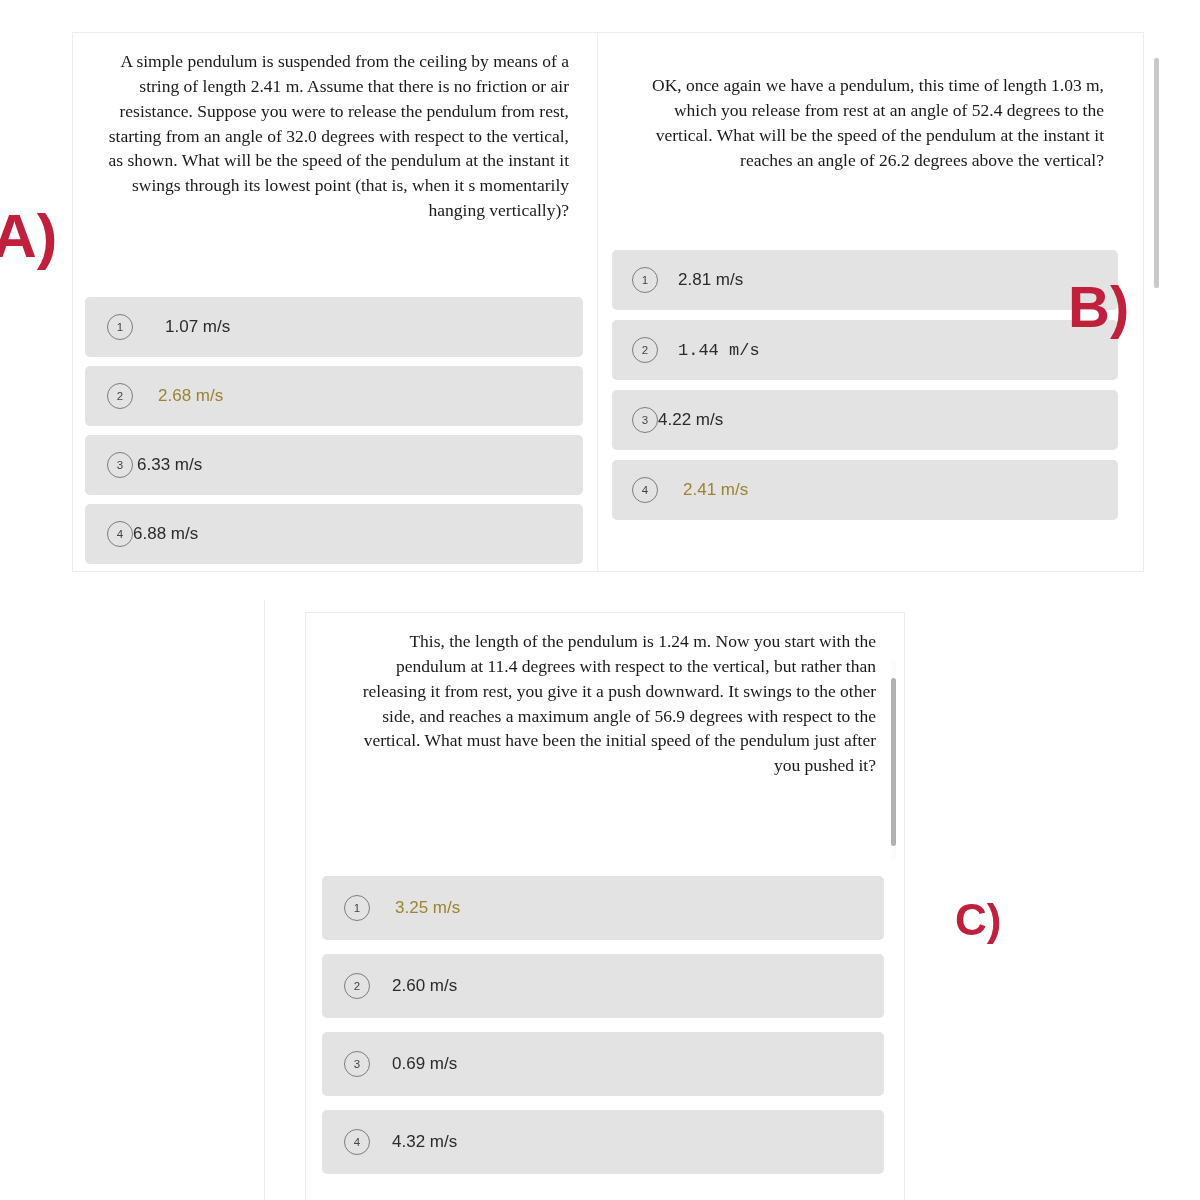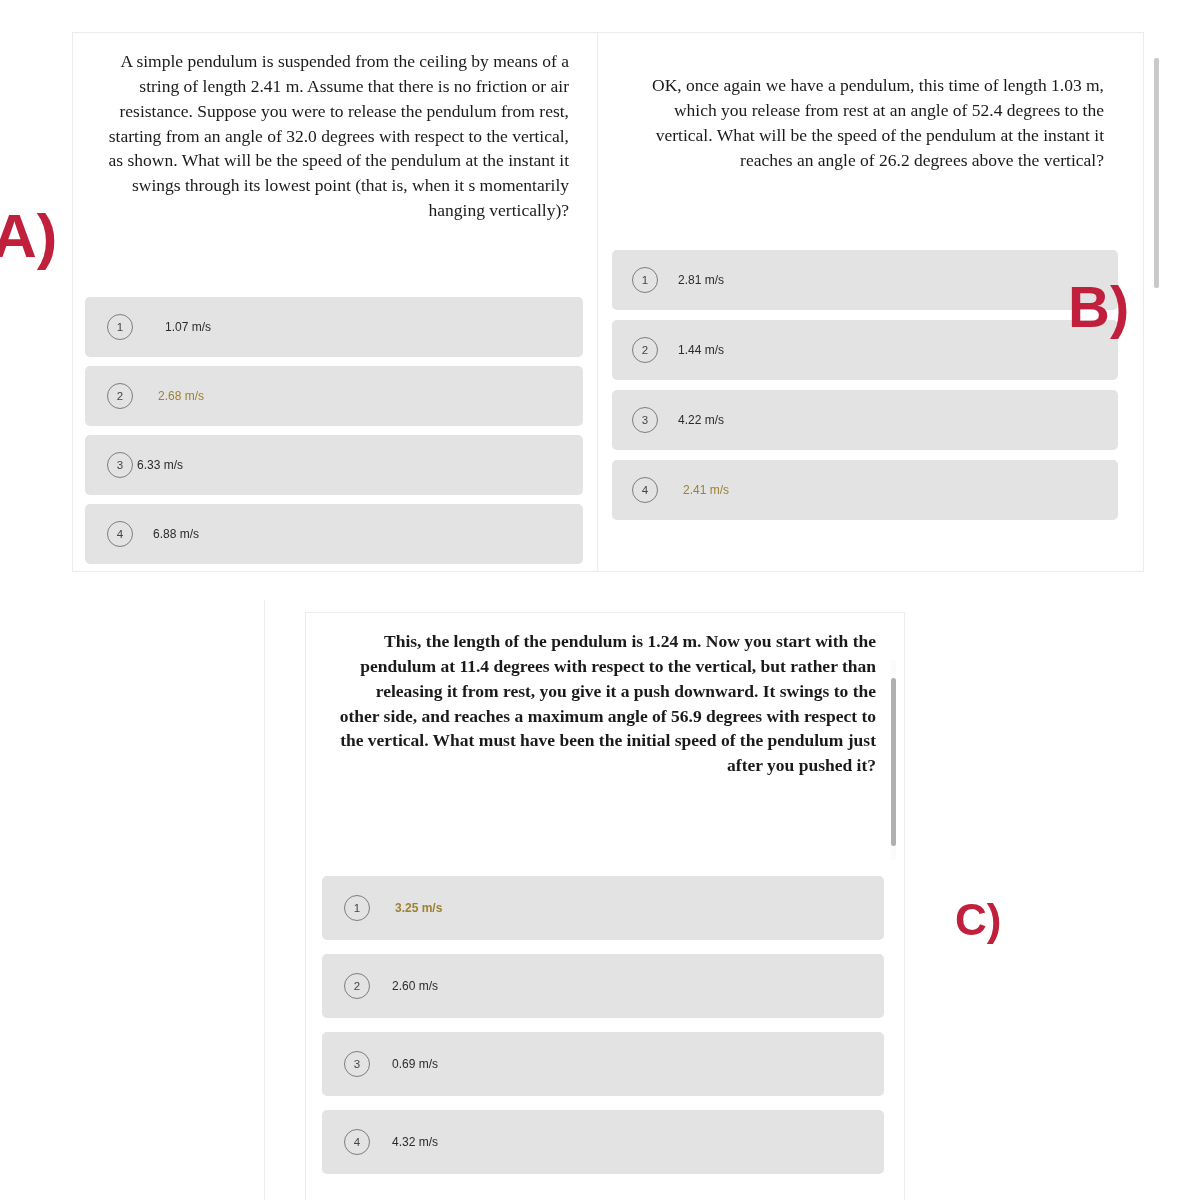--- a/index.html
+++ b/index.html
@@ -55,21 +55,21 @@
     border: 1px solid #7d7d7d;
     color: #444444;
     font-size: 11.5px;
     display: flex;
     align-items: center;
     justify-content: center;
     font-family: "Liberation Sans", sans-serif;
     background: transparent;
   }
   .opt-label {
-    font-size: 12px;
+    font-size: 17px;
     color: #2b2b2b;
     font-family: "Liberation Sans", sans-serif;
     white-space: nowrap;
   }
 
   
   .opt-label.hl {
     color: #9c8232;
     position: relative;
     display: inline-block;
@@ -148,67 +148,67 @@
     <div class="option" style="position:absolute; left:0; top:69px; width:498px; height:60px; padding-left:22px;">
       <span class="badge">2</span>
       <span class="opt-label hl" style="margin-left:22px;">2.68 m/s</span>
     </div>
     <div class="option" style="position:absolute; left:0; top:138px; width:498px; height:60px; padding-left:22px;">
       <span class="badge">3</span>
       <span class="opt-label" style="margin-left:4px;">6.33 m/s</span>
     </div>
     <div class="option" style="position:absolute; left:0; top:207px; width:498px; height:60px; padding-left:22px;">
       <span class="badge">4</span>
-      <span class="opt-label" style="margin-left:20px;">6.88 m/s</span>
+      <span class="opt-label" style="">6.88 m/s</span>
     </div>
   </div>
 
   <div class="anno" style="left:-8px; top:205px; font-size:62px;">A)</div>
 
   <div class="card" style="left:598px; top:32px; width:546px; height:540px; border-left:none;">
     <div class="qtext" style="position:absolute; left:20px; top:40px; width:486px;">OK, once again we have a pendulum, this time of length 1.03 m, which you release from rest at an angle of 52.4 degrees to the vertical. What will be the speed of the pendulum at the instant it reaches an angle of 26.2 degrees above the vertical?</div>
   </div>
 
   <div class="sbtrack" style="left:1154px; top:58px; height:230px;"></div>
   <div class="sbthumb" style="left:1154px; top:58px; height:230px;"></div>
 
   <div class="options" style="left:612px; top:250px; width:506px;">
     <div class="option" style="position:absolute; left:0; top:0; width:506px; height:60px; padding-left:20px;">
       <span class="badge">1</span>
       <span class="opt-label" style="margin-left:20px;">2.81 m/s</span>
     </div>
     <div class="option" style="position:absolute; left:0; top:70px; width:506px; height:60px; padding-left:20px;">
       <span class="badge">2</span>
-      <span class="opt-label" style="margin-left:20px;">1.44 m/s</span>
+      <span class="opt-label" style="margin-left:20px;font-family:Liberation Mono, monospace;">1.44 m/s</span>
     </div>
     <div class="option" style="position:absolute; left:0; top:140px; width:506px; height:60px; padding-left:20px;">
       <span class="badge">3</span>
-      <span class="opt-label" style="margin-left:20px;text-align:right;">4.22 m/s</span>
+      <span class="opt-label" style="text-align:right;">4.22 m/s</span>
     </div>
     <div class="option" style="position:absolute; left:0; top:210px; width:506px; height:60px; padding-left:20px;">
       <span class="badge">4</span>
       <span class="opt-label hl tight" style="margin-left:22px;">2.41 m/s</span>
     </div>
   </div>
 
   <div class="anno" style="left:1068px; top:278px; font-size:58px;">B)</div>
 
   <div class="vrule" style="left:264px; top:600px; height:600px;"></div>
 
-  <div class="card" style="left:305px; top:612px; width:600px; height:588px; border-bottom:none;font-weight:bold;">
+  <div class="card" style="left:305px; top:612px; width:600px; height:588px; border-bottom:none;">
     <div class="qtext" style="position:absolute; left:30px; top:16px; width:540px;">This, the length of the pendulum is 1.24 m. Now you start with the pendulum at 11.4 degrees with respect to the vertical, but rather than releasing it from rest, you give it a push downward. It swings to the other side, and reaches a maximum angle of 56.9 degrees with respect to the vertical. What must have been the initial speed of the pendulum just after you pushed it?</div>
   </div>
 
   <div class="sbtrack" style="left:891px; top:660px; height:200px; background:#fbfbfb;"></div>
   <div class="sbthumb dark" style="left:891px; top:678px; height:168px;"></div>
 
   <div class="options" style="left:322px; top:876px; width:562px;">
     <div class="option" style="position:absolute; left:0; top:0; width:562px; height:64px; padding-left:22px;">
       <span class="badge">1</span>
-      <span class="opt-label hl soft" style="margin-left:22px;font-weight:bold;">3.25 m/s</span>
+      <span class="opt-label hl soft" style="margin-left:22px;">3.25 m/s</span>
     </div>
     <div class="option" style="position:absolute; left:0; top:78px; width:562px; height:64px; padding-left:22px;">
       <span class="badge">2</span>
       <span class="opt-label" style="margin-left:22px;">2.60 m/s</span>
     </div>
     <div class="option" style="position:absolute; left:0; top:156px; width:562px; height:64px; padding-left:22px;">
       <span class="badge">3</span>
       <span class="opt-label" style="margin-left:22px;">0.69 m/s</span>
     </div>
     <div class="option" style="position:absolute; left:0; top:234px; width:562px; height:64px; padding-left:22px;">

